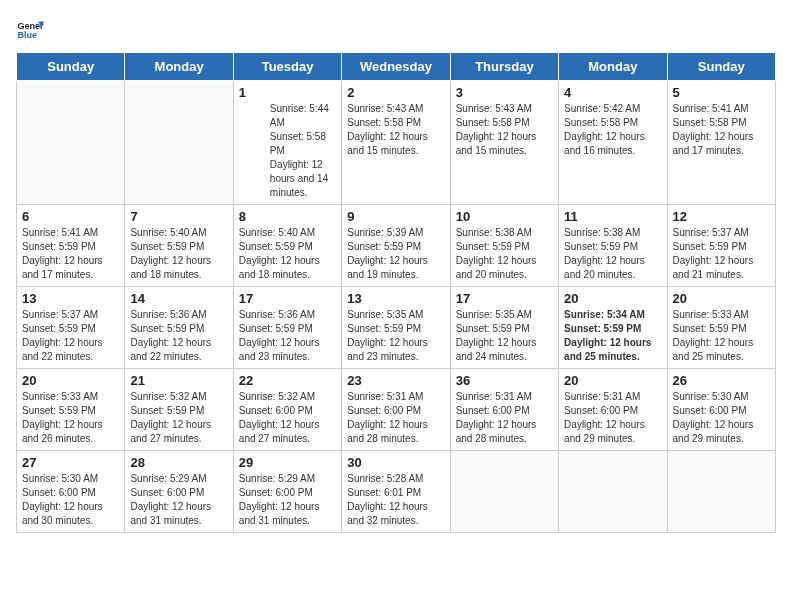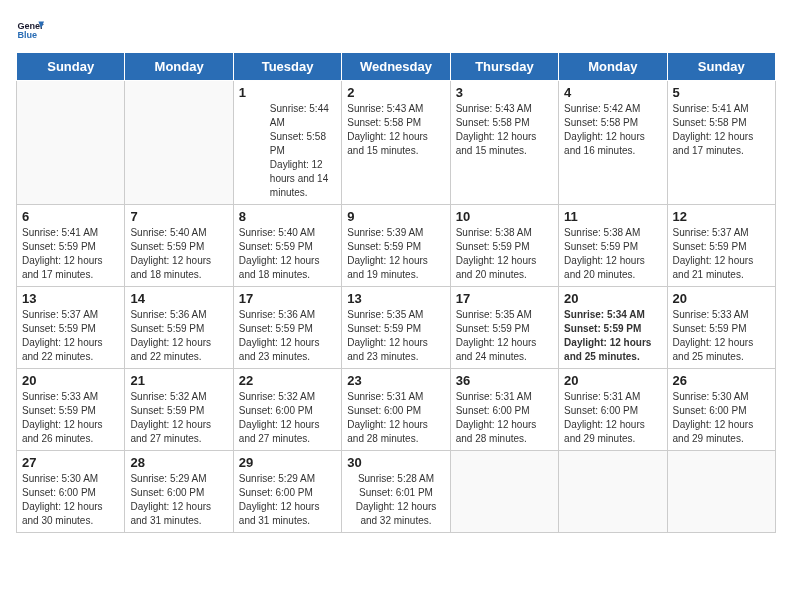--- a/index.html
+++ b/index.html
@@ -291,21 +291,21 @@
 Daylight: 12 hours and 31 minutes.</div>
         </td>
         <td>
           <span class="day-number">29</span>
           <div class="cell-text" style="white-space: pre-line;">Sunrise: 5:29 AM
 Sunset: 6:00 PM
 Daylight: 12 hours and 31 minutes.</div>
         </td>
         <td>
           <span class="day-number">30</span>
-          <div class="cell-text" style="white-space: pre-line; text-align: center;">Sunrise: 5:28 AM
+          <div class="cell-text" style="white-space: pre-line;">Sunrise: 5:28 AM
 Sunset: 6:01 PM
 Daylight: 12 hours and 32 minutes.</div>
         </td>
         <td class="empty"></td>
         <td class="empty"></td>
         <td class="empty"></td>
       </tr>
     </tbody>
 </table>
 

